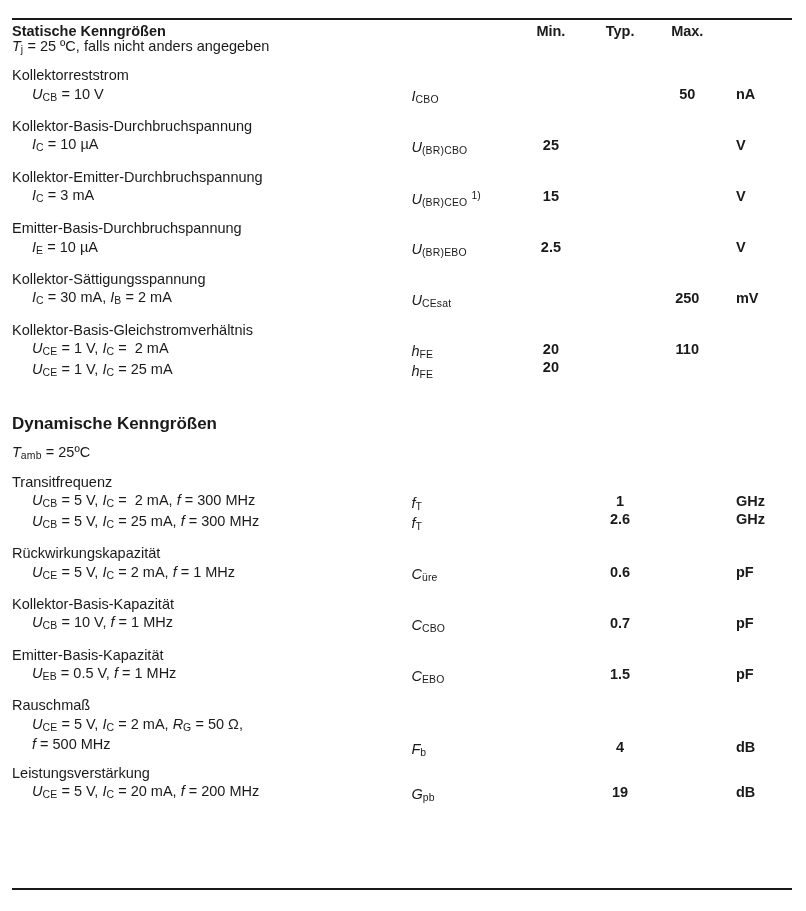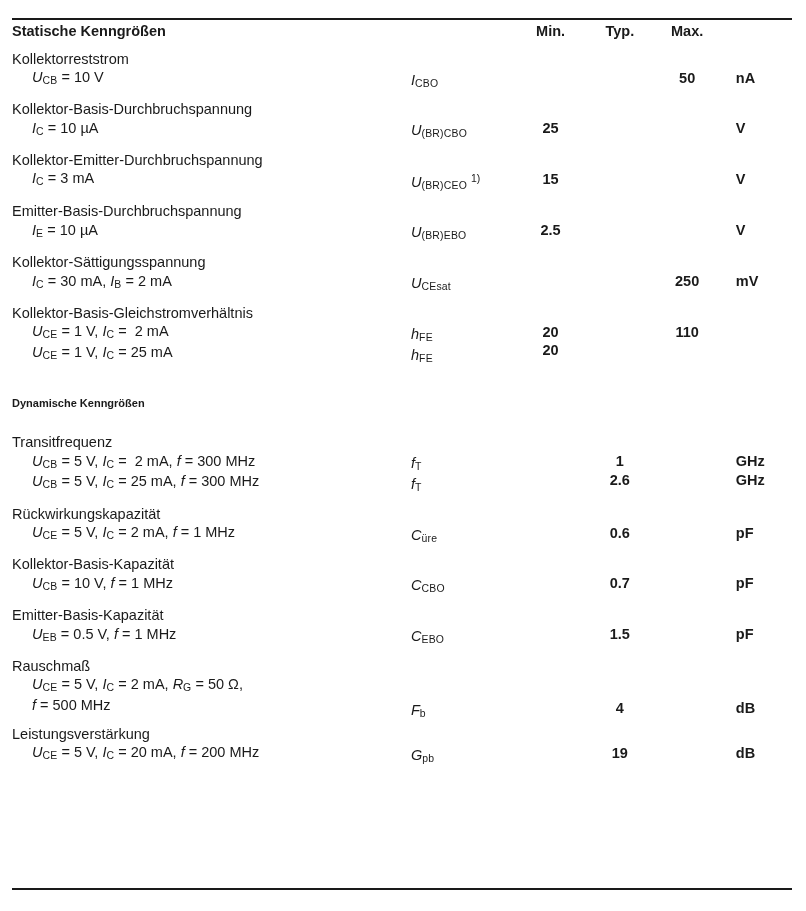--- a/index.html
+++ b/index.html
@@ -55,21 +55,21 @@
 
   .hdr td {
     font-weight: bold;
     font-size: 14.5px;
     padding-bottom: 14px;
   }
   .hdr .c-min, .hdr .c-typ, .hdr .c-max { text-align: center; }
 
   .section-title {
     font-weight: bold;
-    font-size: 11px;
+    font-size: 17px;
   }
   .cond-line {
     padding-left: 38px;
   }
   .desc-block {
     padding-left: 18px;
   }
   .desc-title {
     white-space: nowrap;
   }
@@ -123,20 +123,26 @@
     <tbody>
         <tr class="hdr">
       <td class="section-title">Statische Kenngrößen</td>
       <td></td>
       <td class="c-min">Min.</td>
       <td class="c-typ">Typ.</td>
       <td class="c-max">Max.</td>
       <td class="c-unit"></td>
     </tr>
 
+    <tr>
+      <td class="cond-line">
+        <span class="nowrap"><i>T</i><sub>j</sub> = 25 ºC, falls nicht anders angegeben</span>
+      </td>
+      <td colspan="5"></td>
+    </tr>
     <tr class="row-gap">
           <td colspan="6"></td>
         </tr>
 
     <tr>
       <td class="desc-block">
         <div class="desc-title">Kollektorreststrom</div>
         <div class="two-line-spacer"></div>
         <div class="desc-cond"><i>U</i><sub>CB</sub> = 10 V</div>
       </td>
@@ -334,20 +340,26 @@
         </tr>
 
     <tr>
       <td class="section-title">Dynamische Kenngrößen</td>
       <td colspan="5"></td>
     </tr>
     <tr class="row-gap">
           <td colspan="6"></td>
         </tr>
 
+    <tr>
+      <td class="cond-line">
+        <span class="nowrap"><i>T</i><sub>amb</sub> = 25ºC</span>
+      </td>
+      <td colspan="5"></td>
+    </tr>
     <tr class="row-gap">
           <td colspan="6"></td>
         </tr>
 
     <tr>
       <td class="desc-block">
         <div class="desc-title">Transitfrequenz</div>
         <div class="two-line-spacer"></div>
         <div class="desc-cond"><i>U</i><sub>CB</sub> = 5 V, <i>I</i><sub>C</sub> =&nbsp; 2 mA, <i>f</i> = 300 MHz</div>
         <div style="height:4px"></div>

